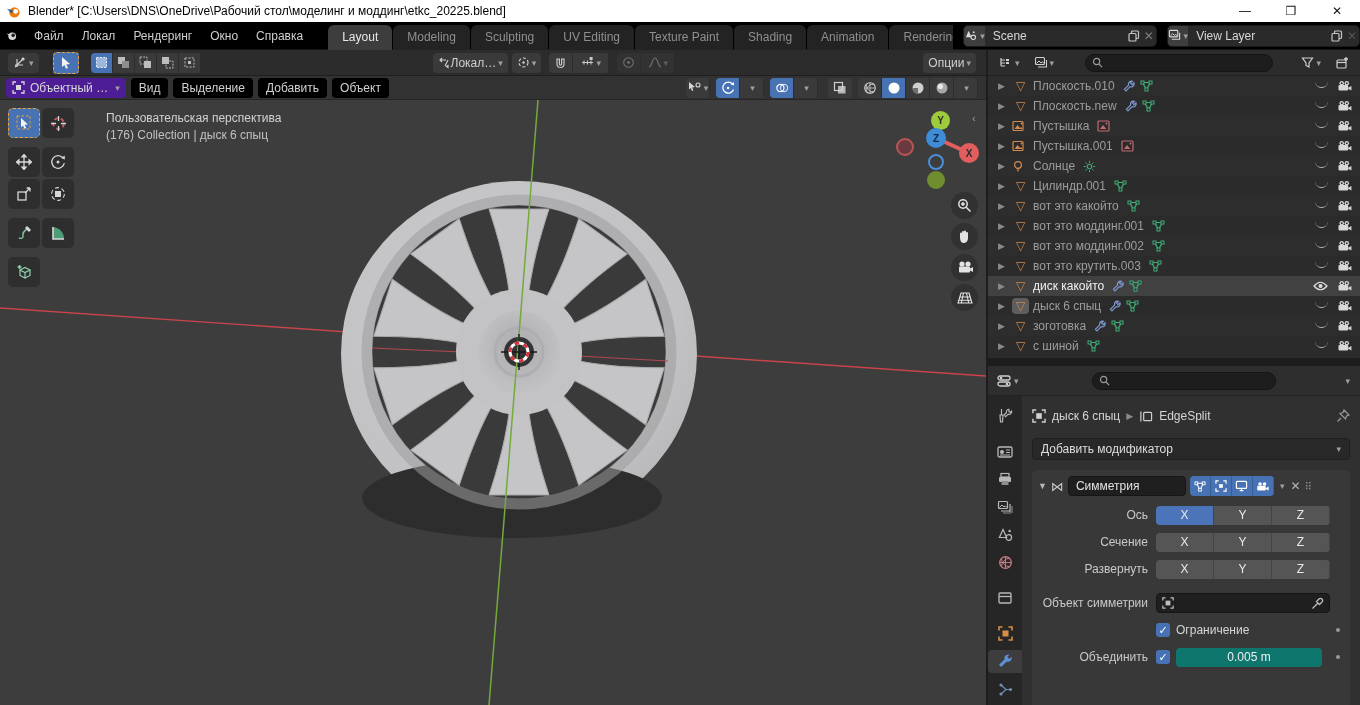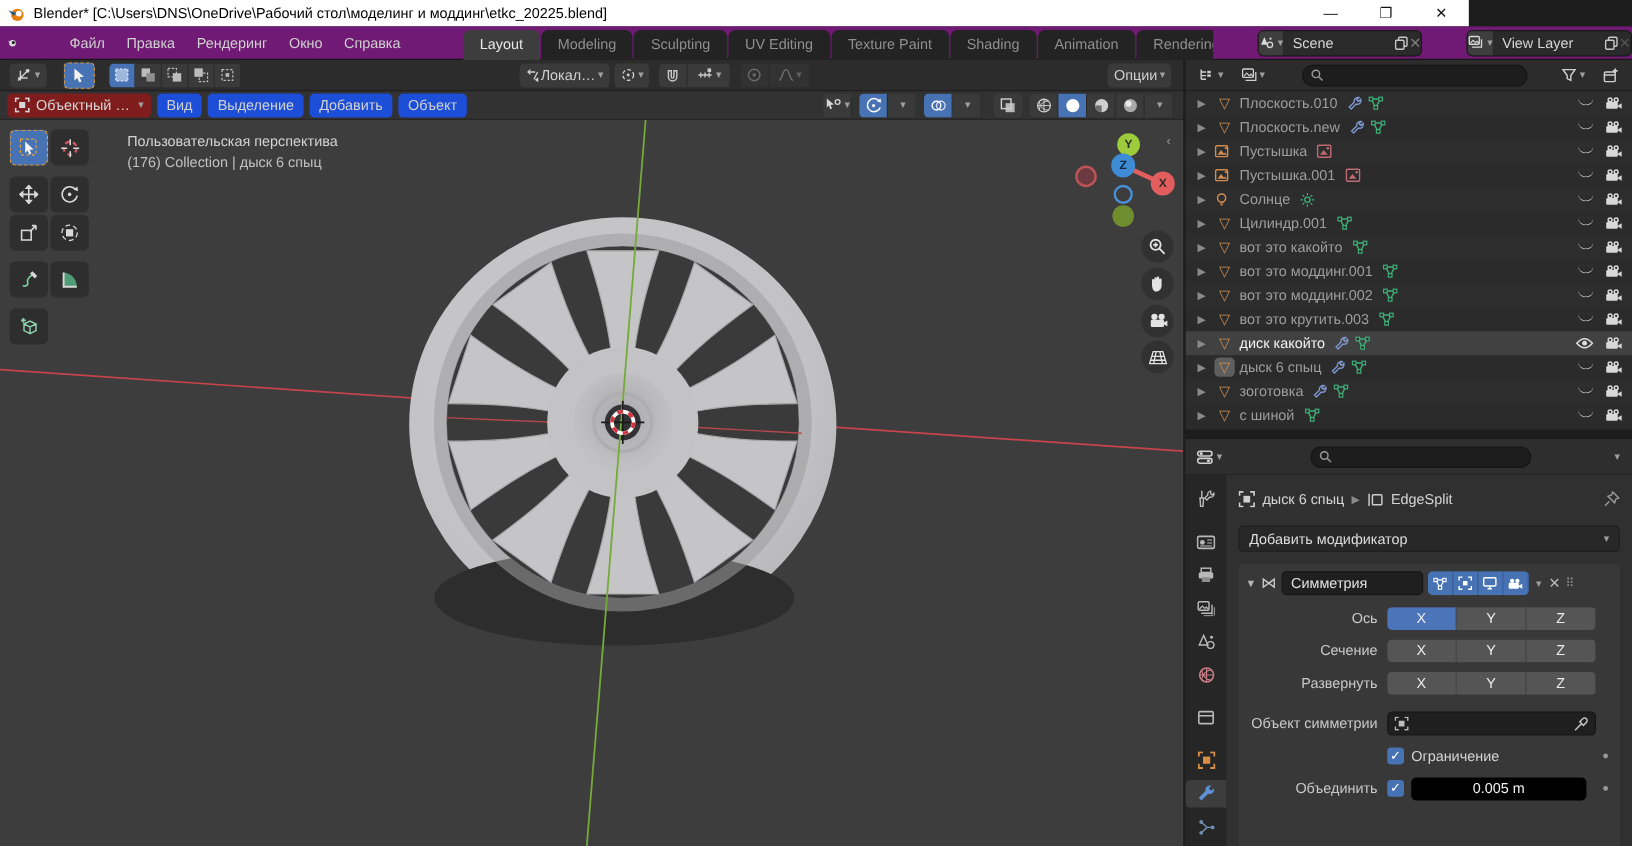--- a/index.html
+++ b/index.html
@@ -2,30 +2,30 @@
 <html><head>
 <meta charset="utf-8">
 <style>
   * { margin:0; padding:0; box-sizing:border-box; }
   html,body { width:1360px; height:705px; overflow:hidden; background:#1d1d1d;
     font-family:"Liberation Sans","DejaVu Sans",sans-serif; font-size:12px; color:#c3c3c3; }
   .abs { position:absolute; }
   svg { display:block; }
 
   
-  #titlebar { position:absolute; left:0; top:0; width:1224px; height:22px; background:#ffffff; color:#111;
+  #titlebar { position:absolute; left:0; top:0; width:1360px; height:22px; background:#ffffff; color:#111;
     display:flex; align-items:center; padding-left:6px; }
   #titlebar .logo { width:15px; height:15px; margin-right:7px; }
   #titlebar .t { font-size:12px; color:#000; }
   .wbtns { position:absolute; right:0; top:0; height:22px; display:flex; }
   .wbtn { width:46px; height:22px; display:flex; align-items:center; justify-content:center; color:#111; font-size:12px; }
 
   
-  #topbar { position:absolute; left:0; top:22px; width:1360px; height:28px; background:#701a75;
-    display:flex; align-items:center; border-bottom:1px solid #151515;gap:27px;}
+  #topbar { position:absolute; left:0; top:22px; width:1360px; height:28px; background:#000000;
+    display:flex; align-items:center; border-bottom:1px solid #151515;}
   .menu-item { padding:4px 9px; color:#cfcfcf; border-radius:4px; }
   .blender-icon { margin:0 8px 0 6px; }
   #tabs { display:flex; margin-left:16px; height:28px; align-items:flex-end; gap:1px; overflow:hidden; max-width:625px; flex:0 0 auto;}
   .tab { padding:5px 14px 6px; background:#232323; color:#8f8f8f; border-radius:6px 6px 0 0; white-space:nowrap; }
   .tab.active { background:#3d3d3d; color:#e8e8e8; }
   .id-block { display:flex; align-items:center; background:#2a2a2a; border:1px solid #1a1a1a; border-radius:5px;
     height:22px; margin-left:10px; overflow:hidden; }
   .id-block .icon-btn { width:30px; height:22px; background:#3e3e3e; display:flex; align-items:center; justify-content:center; gap:1px;}
   .id-block .name { padding:0 8px; width:215px; color:#d6d6d6; }
   .id-block .copy { width:26px; display:flex; justify-content:center; color:#bdbdbd;}
@@ -46,22 +46,22 @@
 
   
   #outliner-header { position:absolute; left:988px; top:50px; width:372px; height:26px; background:#2c2c2c;
     display:flex; align-items:center; border-bottom:1px solid #1f1f1f;}
   .search { background:#1d1d1d; border:1px solid #151515; border-radius:10px; height:18px; display:flex; align-items:center; padding:0 6px; color:#9a9a9a;}
   #outliner-header .search { width:188px; margin-left:26px; }
 
   
   #vp-header { position:absolute; left:0; top:76px; width:986px; height:24px; background:#323232;
     display:flex; align-items:center; border-bottom:1px solid #262626;}
-  .vh-menu { padding:3px 8px; color:#d2d2d2; background:#1d4ed8; border-radius:4px; margin-left:5px;}
-  .mode-btn { display:flex; align-items:center; gap:5px; background:#7f1d1d; border-radius:4px; height:20px; padding:0 6px; margin-left:6px; color:#d8d8d8;}
+  .vh-menu { padding:3px 8px; color:#d2d2d2; background:#000000; border-radius:4px; margin-left:5px;}
+  .mode-btn { display:flex; align-items:center; gap:5px; background:#4c1d95; border-radius:4px; height:20px; padding:0 6px; margin-left:6px; color:#d8d8d8;}
   .vh-right { margin-left:auto; display:flex; align-items:center; margin-right:8px; }
   .tgl { height:20px; min-width:24px; background:#3a3a3a; display:flex; align-items:center; justify-content:center; }
   .tgl.on { background:#4772b3; }
   .grp { display:flex; border-radius:4px; overflow:hidden; margin-left:6px; }
   .grp > * { border-right:1px solid #2c2c2c; }
 
   
   #viewport { position:absolute; left:0; top:100px; width:986px; height:605px; background:#3d3d3d; overflow:hidden; }
   #vp-text { position:absolute; left:106px; top:10px; line-height:17px; color:#d2d2d2; }
   #vp-text .l2 { color:#c0c0c0; }
@@ -108,21 +108,21 @@
   .mtgl { display:flex; border-radius:4px; overflow:hidden; }
   .mtgl .t { width:21px; height:20px; background:#4772b3; display:flex; align-items:center; justify-content:center; border-right:1px solid #3a5f96;}
   .mrow { display:flex; align-items:center; height:24px; margin-top:3px; }
   .mrow .lbl { width:118px; text-align:right; padding-right:8px; color:#c9c9c9; white-space:nowrap; }
   .mrow .lbl.dim { color:#7e7e7e; }
   .axis3 { display:flex; flex:1; border-radius:4px; overflow:hidden; margin-right:14px;}
   .axis3 .a { flex:1; height:19px; background:#555555; color:#eaeaea; display:flex; align-items:center; justify-content:center; border-right:1px solid #444;}
   .axis3 .a.on { background:#4c74b9; }
   .objfield { flex:1; height:20px; background:#1f1f1f; border:1px solid #161616; border-radius:4px; display:flex; align-items:center; padding:0 5px; margin-right:14px;}
   .chk { width:14px; height:14px; background:#4772b3; border-radius:3px; color:#fff; font-size:11px; line-height:14px; text-align:center; }
-  .valfield { flex:1; height:19px; background:#000000; border-radius:4px; display:flex; align-items:center; justify-content:center; color:#f0f0f0; margin-right:14px;}
+  .valfield { flex:1; height:19px; background:#0f766e; border-radius:4px; display:flex; align-items:center; justify-content:center; color:#f0f0f0; margin-right:14px;}
   .valfield.dis { background:#3c3c3c; color:#8a8a8a; }
   .animdot { width:4px; height:4px; background:#9a9a9a; border-radius:50%; margin-right:4px; }
   .dots { color:#8b8b8b; letter-spacing:1px; font-size:10px;}
 </style>
 </head>
 <body>
 
 <div id="titlebar">
   <svg class="logo" viewBox="0 0 16 16">
     <circle cx="9" cy="9" r="5.5" fill="#e87d0d"></circle>
@@ -139,21 +139,21 @@
 
 <div id="topbar">
   <svg class="blender-icon" width="17" height="17" viewBox="0 0 16 16">
     <circle cx="9" cy="9" r="5.5" fill="#d8d8d8"></circle>
       <circle cx="10.3" cy="7.8" r="2.6" fill="#1d1d1d"></circle>
     <path d="M1 5 L8 7 L6 10 Z" fill="#d8d8d8"></path>
   </svg>
   <div id="main-menus" style="display:flex">
 
   <span class="menu-item">Файл</span>
-      <span class="menu-item">Правка</span>
+      <span class="menu-item">Локал</span>
       <span class="menu-item">Рендеринг</span>
       <span class="menu-item">Окно</span>
       <span class="menu-item">Справка</span>
     </div>
   <div id="tabs">
 
   <span class="tab active">Layout</span>
       <span class="tab">Modeling</span>
       <span class="tab">Sculpting</span>
       <span class="tab">UV Editing</span>

